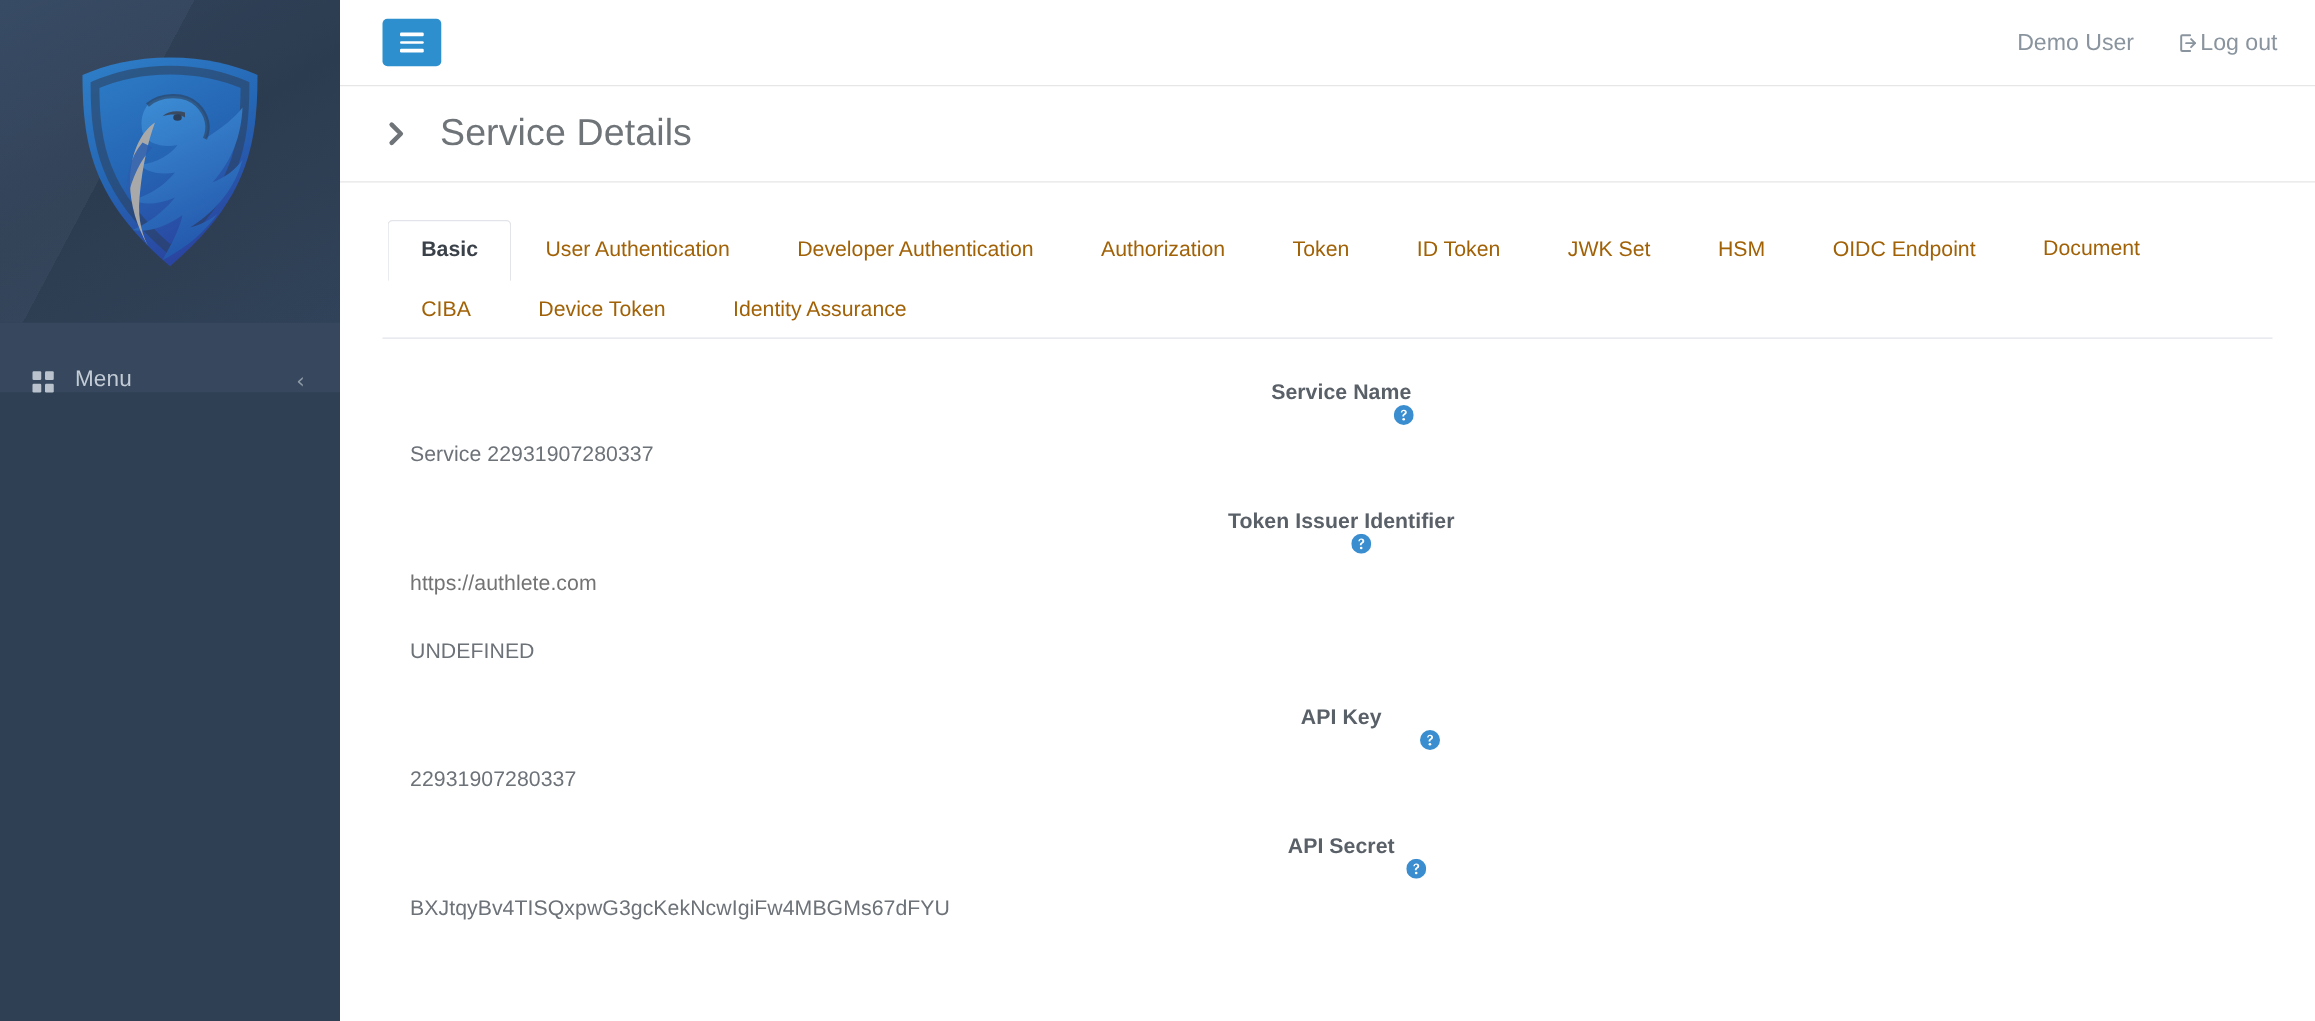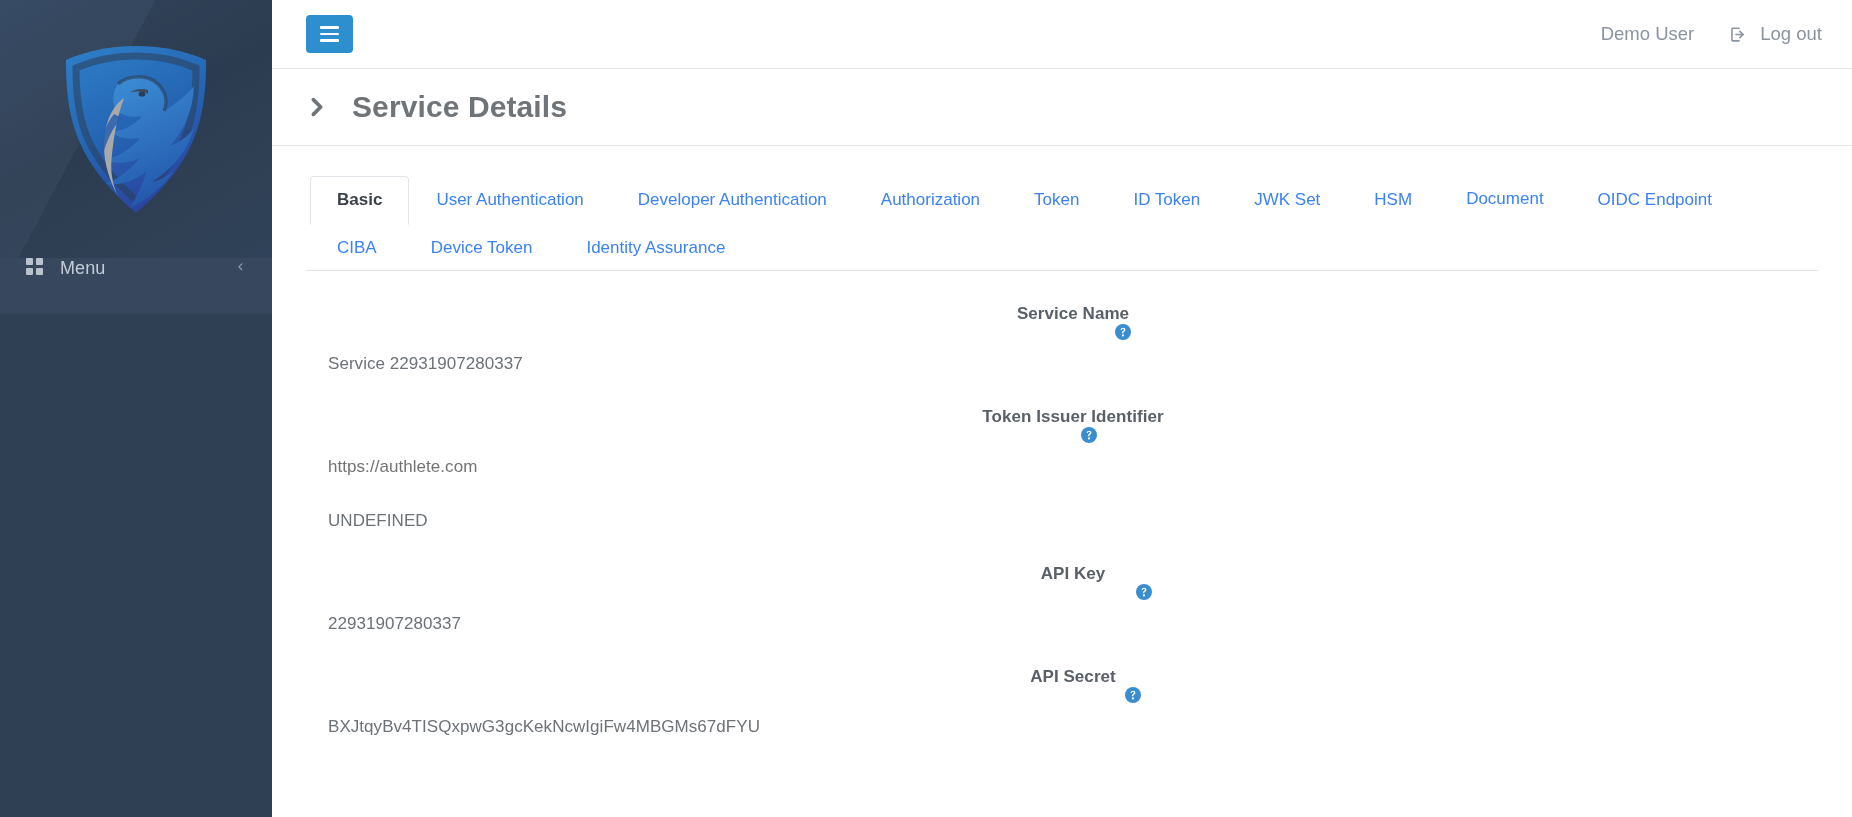--- a/index.html
+++ b/index.html
@@ -43,21 +43,21 @@
     background: linear-gradient(118deg, rgba(255,255,255,0.025) 0 38%, rgba(0,0,0,0.05) 38% 100%);
     pointer-events: none;
   }
   .logo-wrap { width: 160px; height: 175px; position: relative; z-index: 2; }
   .logo-wrap svg { width: 100%; height: 100%; display: block; }
 
   .menu-row {
     height: 56px;
     background: #37485e;
     display: flex;
-    align-items: flex-start;
+    align-items: flex-end;
     padding: 0 28px 0 26px;
     color: #b9c2cd;
     font-size: 18px;
     letter-spacing: .1px;
   }
   .menu-grid-icon {
     width: 17px; height: 17px;
     display: grid;
     grid-template-columns: 7px 7px;
     grid-template-rows: 7px 7px;
@@ -117,21 +117,20 @@
   .topbar-spacer { flex: 1 1 auto; }
   .topbar-user {
     color: #8a949e;
     font-size: 18.5px;
     margin-right: 34px;
     white-space: nowrap;
   }
   .logout {
     display: flex;
     align-items: center;
-    gap: 13px;
     color: #8a949e;
     font-size: 18.5px;
     text-decoration: none;
     cursor: pointer;
     white-space: nowrap;
   }
   .logout svg { width: 19px; height: 19px; display: block; flex: 0 0 auto; }
 
   
   .page-head {
@@ -144,21 +143,21 @@
   }
   .page-head-chevron {
     width: 22px; height: 22px;
     margin-right: 24px;
     flex: 0 0 auto;
     display: block;
   }
   .page-title {
     font-size: 30px;
     color: #6f7479;
-    font-weight: 700;
+    font-weight: 400;
     letter-spacing: .1px;
     white-space: nowrap;
   }
 
   
   .content {
     flex: 1 1 auto;
     padding: 30px 34px 0 34px;
     overflow: hidden;
     min-height: 0;
@@ -174,21 +173,21 @@
   }
   .tabs::after {
     content: "";
     position: absolute;
     left: 0; right: 0; bottom: 0;
     height: 1px;
     background: #e2e4ea;
   }
   .tab {
     font-size: 17px;
-    color: #3b82f6;
+    color: #a16207;
     padding: 13px 26px 14px 26px;
     cursor: pointer;
     white-space: nowrap;
     background: transparent;
     border: 1px solid transparent;
     border-radius: 4px 4px 0 0;
     line-height: 1.15;
     position: relative;
     z-index: 2;
     font-weight: 400;
@@ -330,23 +329,23 @@
 
       <nav class="tabs">
         <a class="tab active">Basic</a>
         <a class="tab">User Authentication</a>
         <a class="tab">Developer Authentication</a>
         <a class="tab">Authorization</a>
         <a class="tab">Token</a>
         <a class="tab">ID Token</a>
         <a class="tab">JWK Set</a>
         <a class="tab">HSM</a>
+        <a class="tab">OIDC Endpoint</a>
+
         <a class="tab row2">Document</a>
-
-        <a class="tab">OIDC Endpoint</a>
         <a class="tab row2">CIBA</a>
         <a class="tab row2">Device Token</a>
         <a class="tab row2">Identity Assurance</a>
       </nav>
 
       <div class="fields">
 
         <div class="field">
           <div class="field-label-row">
             <span class="field-label">Service Name</span>

